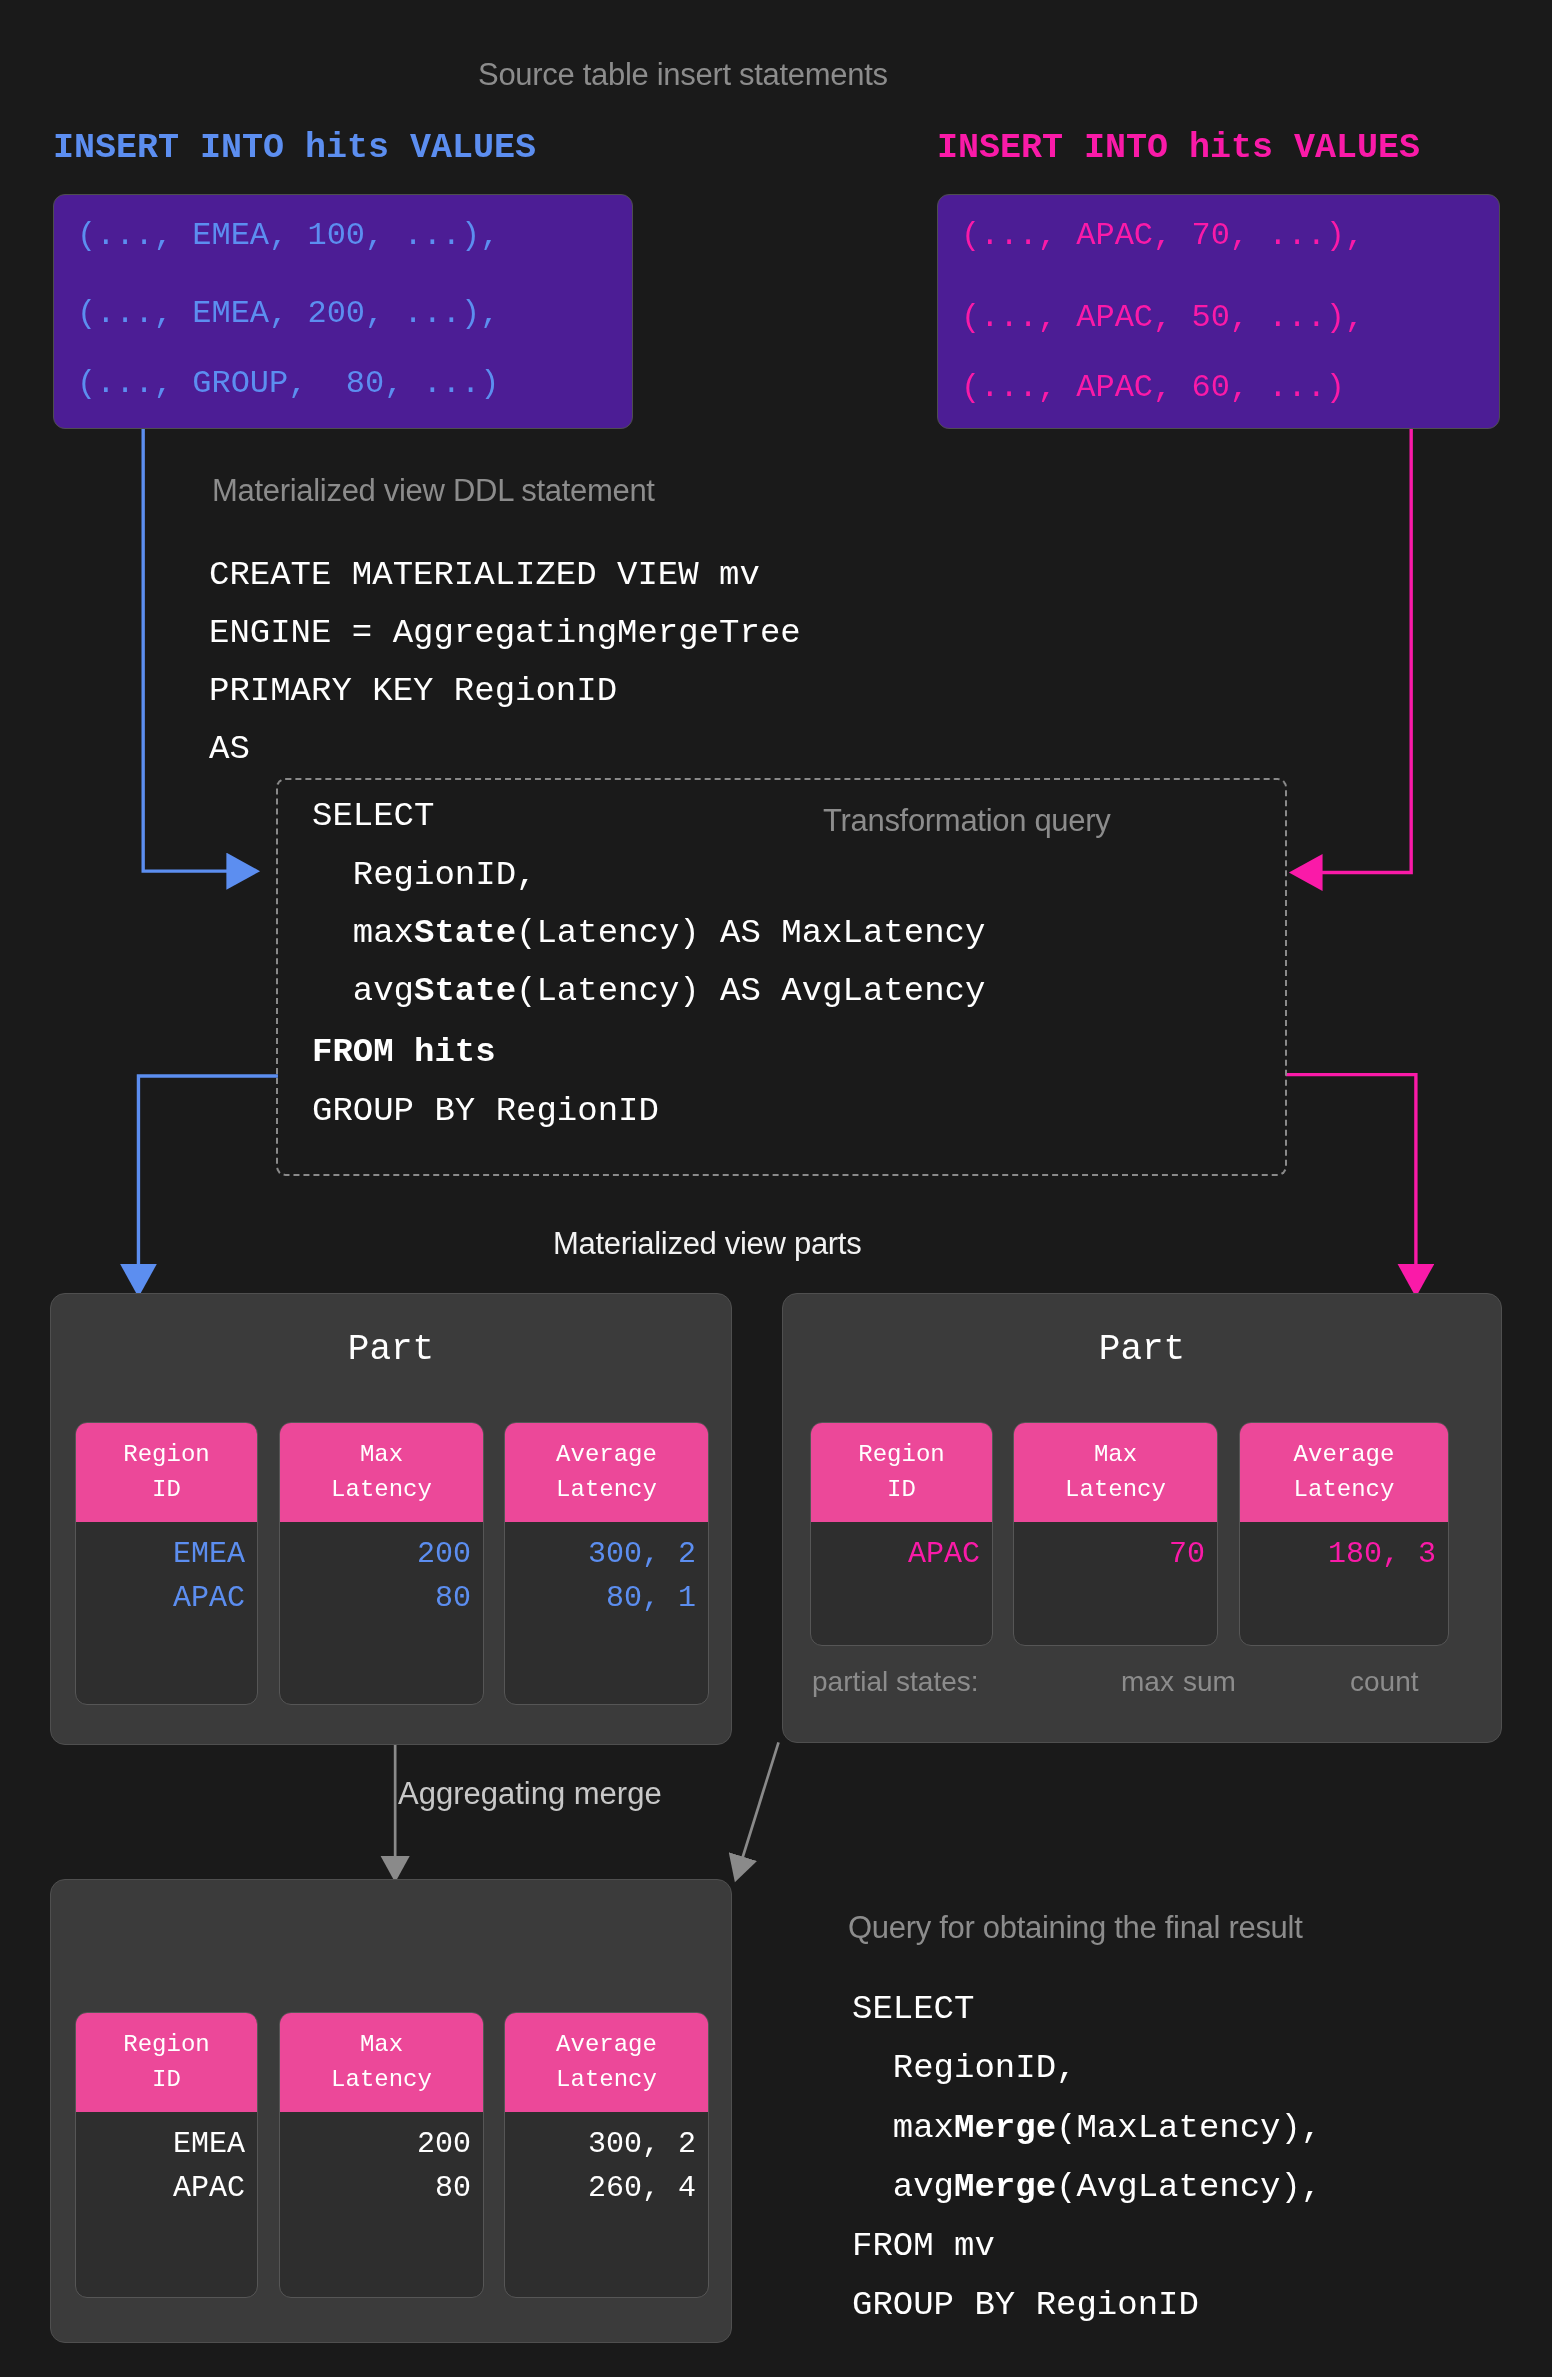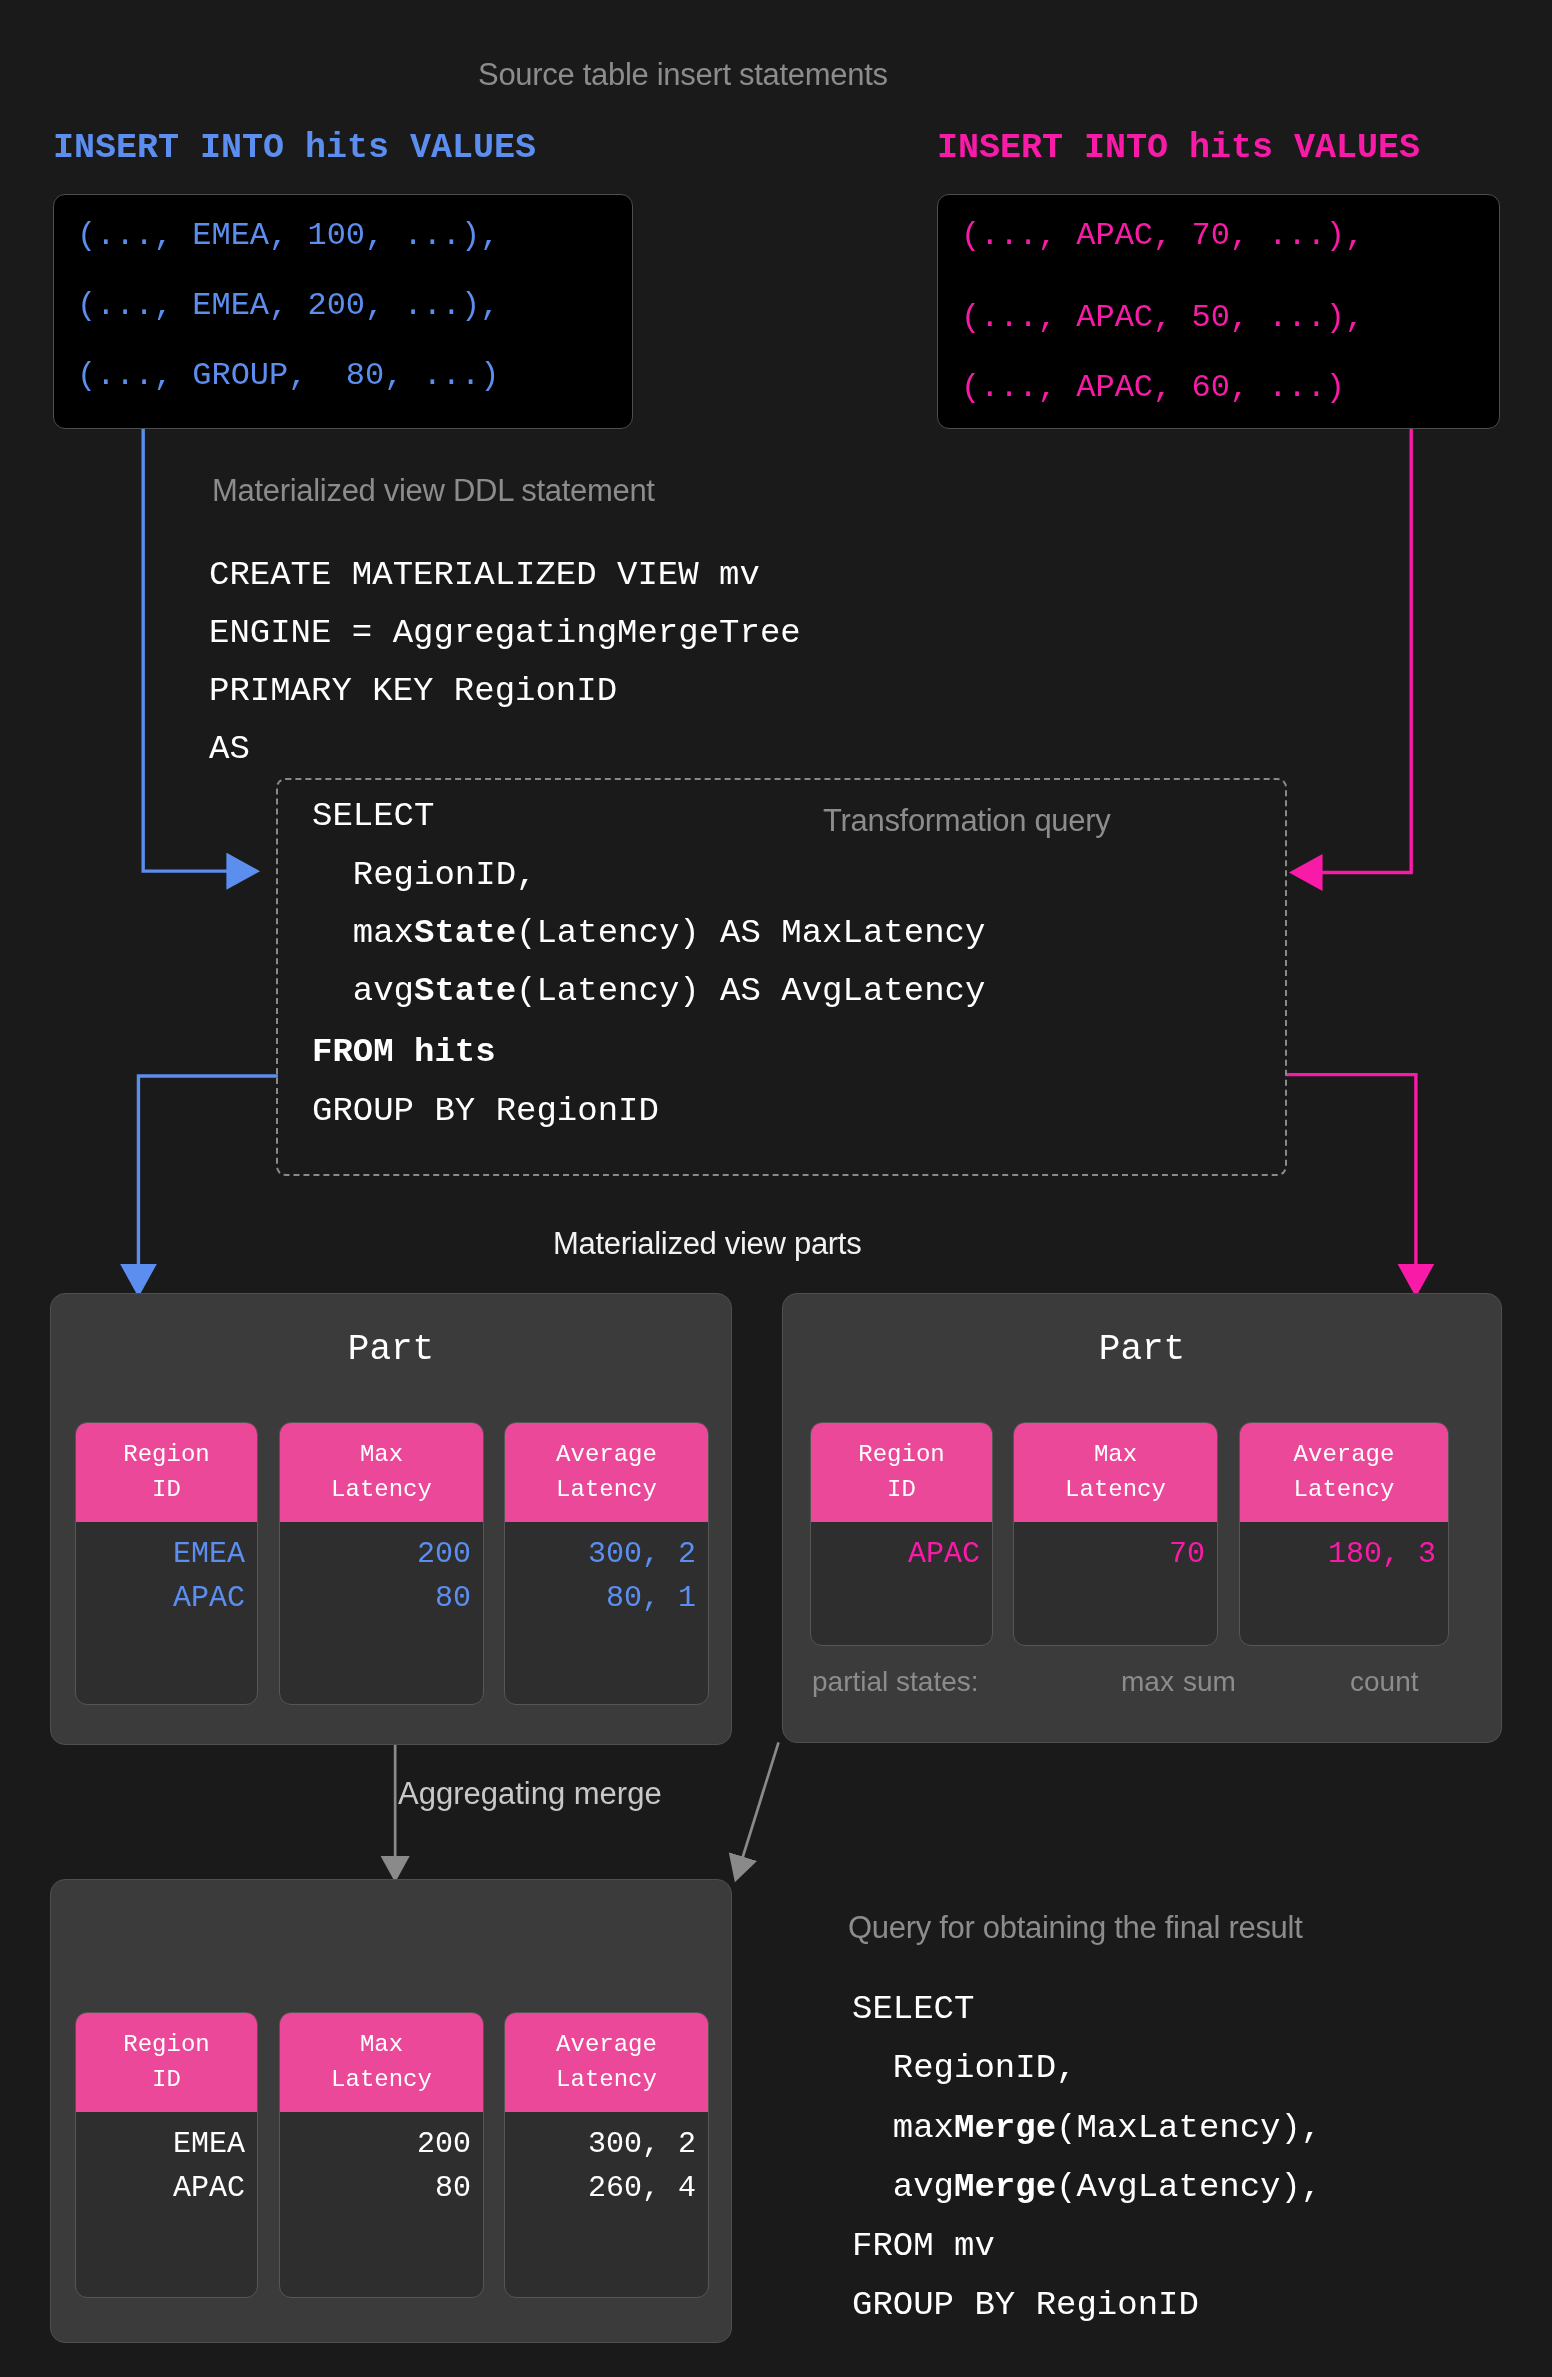--- a/index.html
+++ b/index.html
@@ -40,21 +40,21 @@
     position: absolute;
     font-size: 35px;
     font-weight: 700;
     white-space: pre;
     letter-spacing: 0px;
   }
 
   
   .codebox {
     position: absolute;
-    background: #000000;
+    background: #4c1d95;
     border: 1.3px solid #4e4e4e;
     border-radius: 12px;
     padding: 17.5px 20px 17.5px 23px;
   }
   .codebox .line {
     font-size: 32px;
     line-height: 46px;
     white-space: pre;
     letter-spacing: 0px;
   }
@@ -177,21 +177,21 @@
     <path d="M 1723 2505 L 1723 2442" fill="none" stroke="#8a8a8a" stroke-width="4" marker-end="url(#ah-gray)"></path>
     <path d="M 1877 2505 L 1910 2442" fill="none" stroke="#8a8a8a" stroke-width="4" marker-end="url(#ah-gray)"></path>
     <path d="M 2092 2505 L 2092 2442" fill="none" stroke="#8a8a8a" stroke-width="4" marker-end="url(#ah-gray)"></path>
   </svg>
 
   <div class="caption-gray sans" style="left:478px; top:57px;">Source table insert statements</div>
 
   <div class="ins-head mono" style="left:53px; top:128px; color:#5c8ef0;">INSERT INTO hits VALUES</div>
   <div class="codebox" style="left:53px; top:194px; width:580px; height:235px;">
     <div class="line mono" style="color:#5c8ef0;">(..., EMEA, 100, ...),</div>
-    <div class="line mono" style="color:#5c8ef0; margin-top:24px;">(..., EMEA, 200, ...),</div>
+    <div class="line mono" style="color:#5c8ef0; margin-top:32px;">(..., EMEA, 200, ...),</div>
     <div class="line mono" style="color:#5c8ef0; margin-top:24px;">(..., GROUP,  80, ...)</div>
   </div>
 
   <div class="ins-head mono" style="left:937px; top:128px; color:#fa1aa8;">INSERT INTO hits VALUES</div>
   <div class="codebox" style="left:937px; top:194px; width:563px; height:235px;">
     <div class="line mono" style="color:#fa1aa8;">(..., APAC, 70, ...),</div>
     <div class="line mono" style="color:#fa1aa8; margin-top:36px;">(..., APAC, 50, ...),</div>
     <div class="line mono" style="color:#fa1aa8; margin-top:24px;">(..., APAC, 60, ...)</div>
   </div>
 

